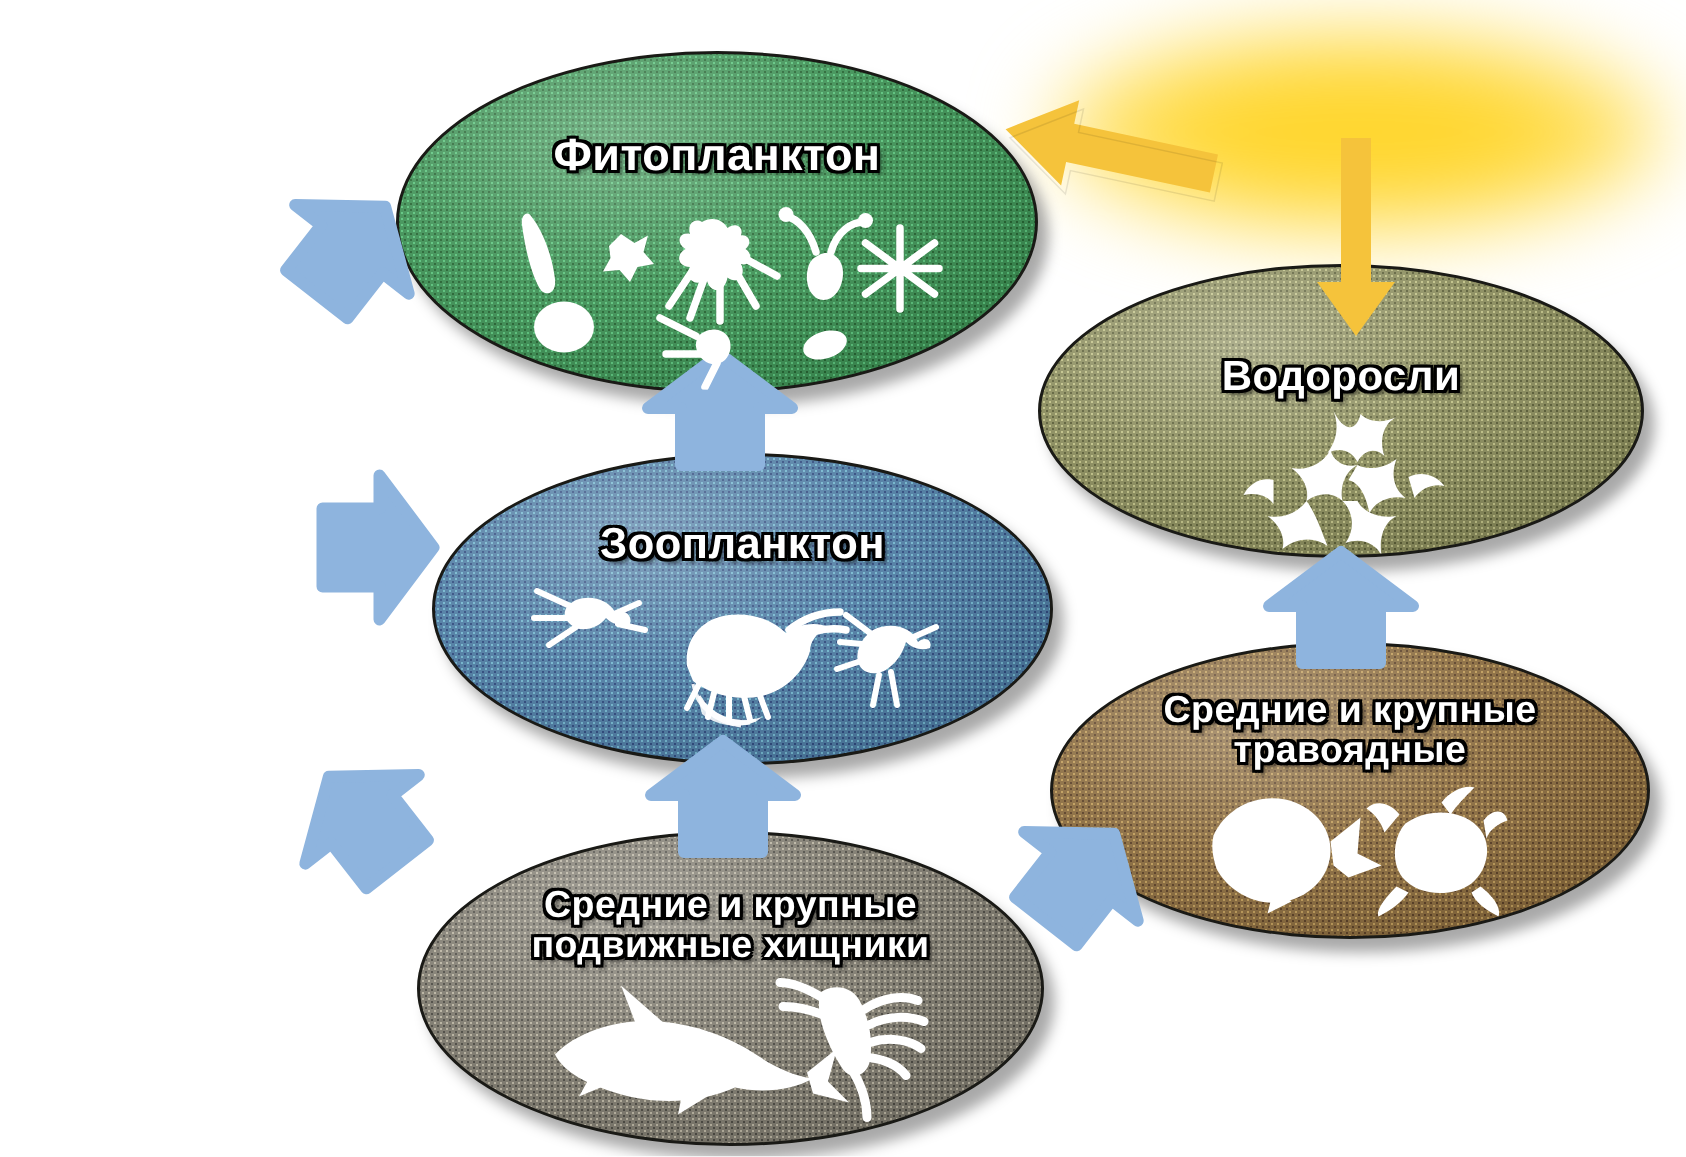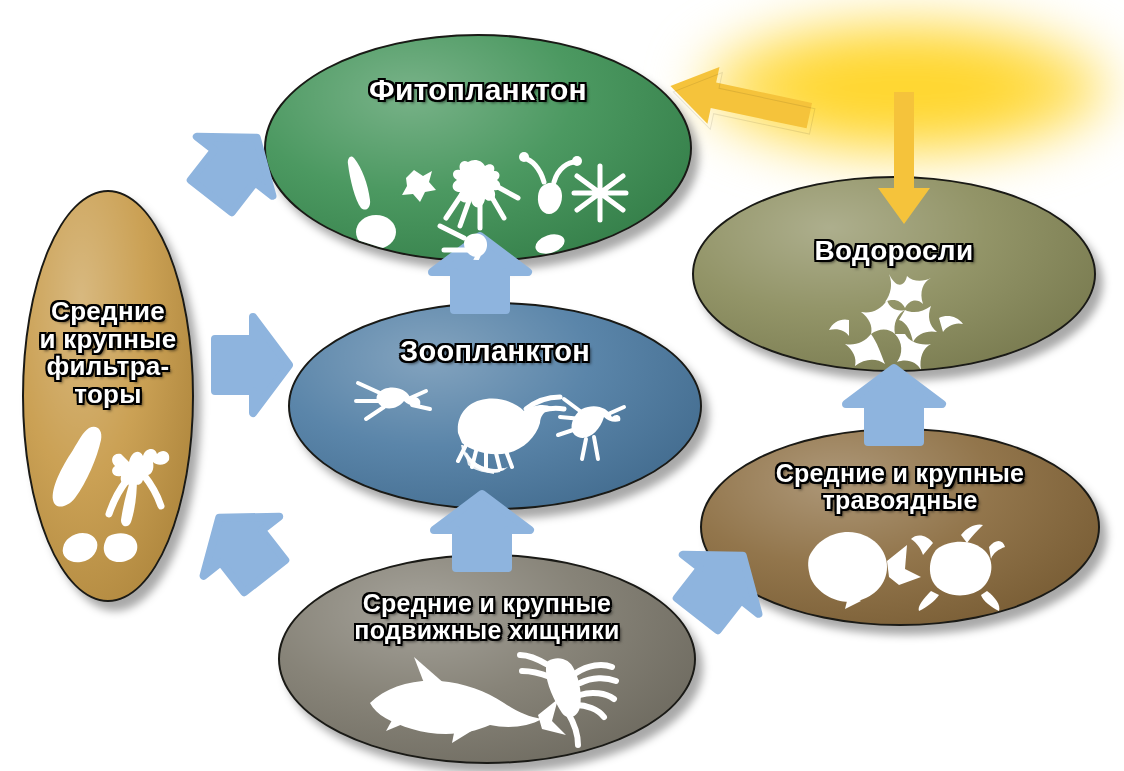--- a/index.html
+++ b/index.html
@@ -108,21 +108,21 @@
 
   <h1 class="sr-only">Схема пищевой сети водоёма</h1>
 
   <div class="sun-glow" style="left:700px; top:18px; width:412px; height:140px;
               background: radial-gradient(ellipse at 50% 50%,
                 #FFD62E 0%, #FFD62E 34%, #FFDE55 52%,
                 #FFEB9A 72%, rgba(255,247,205,0.55) 88%, rgba(255,255,255,0) 100%);">
   </div>
 
   <div class="node" style="left:264px; top:34px; width:428px; height:228px; background:#3E9155;
-              justify-content:space-between; padding-top:38px;">
+              justify-content:center; padding-top:38px;">
     <div class="grain"></div>
     <div class="sheen"></div>
     <div class="node-label" style="font-size:30px;">Фитопланктон</div>
     <div class="node-art" style="margin-top:6px;">
       <svg width="300" height="120" viewBox="0 0 300 120" fill="#ffffff">
 
         <path d="M26,18 C34,28 40,44 42,60 C43,68 38,72 33,68 C27,60 22,40 20,24 C19,18 23,14 26,18 Z"></path>
 
         <path d="M78,38 L86,30 L95,36 L104,31 L101,42 L108,50 L97,52 L92,62 L85,54 L74,55 L79,46 Z"></path>
 
@@ -167,21 +167,21 @@
                  C46,88 58,88 66,94 C62,84 58,72 52,64 Z"></path>
         <path d="M76,64 C84,72 84,84 78,92 C88,88 98,92 102,100
                  C100,88 104,78 112,74 C102,76 90,72 86,64 Z"></path>
         <path d="M30,50 C22,48 14,52 10,60 C18,58 26,60 30,66 Z"></path>
         <path d="M120,48 C128,44 138,46 144,54 C136,52 128,56 124,62 Z"></path>
       </svg>
     </div>
   </div>
 
   <div class="node" style="left:288px; top:302px; width:414px; height:208px; background:#4E7CA3;
-              justify-content:flex-start; padding-top:32px;">
+              justify-content:center; padding-top:32px;">
     <div class="grain"></div>
     <div class="sheen"></div>
     <div class="node-label" style="font-size:29px;">Зоопланктон</div>
     <div class="node-art" style="margin-top:8px;">
       <svg width="290" height="110" viewBox="0 0 290 110" fill="#ffffff">
 
         <path d="M34,14 C44,10 56,14 60,22 C66,20 72,24 70,30 C64,32 58,30 54,26
                  C48,34 36,36 30,30 C24,24 26,18 34,14 Z"></path>
         <path d="M30,18 L8,8 M30,26 L6,26 M34,32 L16,44 M58,24 L76,16 M62,30 L80,34" stroke="#ffffff" stroke-width="4" stroke-linecap="round" fill="none"></path>
 
@@ -196,48 +196,20 @@
                  M112,70 C114,86 128,96 144,98" stroke="#ffffff" stroke-width="2" fill="none" opacity="0.9"></path>
 
         <path d="M232,34 C244,28 258,32 262,42 C266,38 272,40 270,46
                  C264,48 258,46 254,42 C250,56 238,66 228,62 C218,58 220,42 232,34 Z"></path>
         <path d="M230,36 L214,24 M232,44 L210,42 M226,54 L208,60
                  M236,64 L232,84 M244,62 L248,84 M256,40 L274,32" stroke="#ffffff" stroke-width="4" stroke-linecap="round" fill="none"></path>
       </svg>
     </div>
   </div>
 
-  <div class="node" style="left:22px; top:190px; width:172px; height:412px; background:#C79A48;
-              justify-content:flex-start; padding-top:106px;">
-    <div class="grain"></div>
-    <div class="sheen"></div>
-    <div class="node-label" style="font-size:26px;">Средние
-и крупные
-фильтра-
-торы</div>
-    <div class="node-art" style="margin-top:14px;">
-      <svg width="150" height="146" viewBox="0 0 150 146" fill="#ffffff">
-
-        <path d="M56,6 C64,2 70,8 68,18 C64,36 54,60 42,76 C34,86 22,88 20,78
-                 C18,66 28,46 40,28 C46,18 50,10 56,6 Z"></path>
-
-        <path d="M96,40 C98,30 106,26 110,34 C112,26 122,24 124,32
-                 C130,26 138,30 136,38 C132,44 124,44 120,40
-                 C122,50 116,56 110,52 C112,62 104,66 100,60
-                 C94,66 86,62 88,54 C80,56 76,48 82,44 C76,38 80,30 88,32 Z"></path>
-        <path d="M104,56 C104,72 102,88 98,100 C96,106 88,106 88,98 C90,84 94,68 98,56 Z"></path>
-        <path d="M110,52 C118,62 124,72 128,84 M94,58 C86,68 80,80 76,92" stroke="#ffffff" stroke-width="7" stroke-linecap="round" fill="none"></path>
-
-        <path d="M36,116 C46,108 60,110 64,120 C66,128 60,138 48,140
-                 C36,142 28,134 30,126 C31,121 33,118 36,116 Z"></path>
-        <path d="M76,114 C88,108 102,112 104,122 C106,132 98,140 86,140
-                 C74,140 68,130 72,120 C73,117 74,115 76,114 Z"></path>
-      </svg>
-    </div>
-  </div>
 
   <div class="node" style="left:700px; top:428px; width:400px; height:198px; background:#8A6B3E;
               justify-content:flex-start; padding-top:30px;">
     <div class="grain"></div>
     <div class="sheen"></div>
     <div class="node-label" style="font-size:25px;">Средние и крупные
 травоядные</div>
     <div class="node-art" style="margin-top:8px;">
       <svg width="210" height="90" viewBox="0 0 210 90" fill="#ffffff">
 

